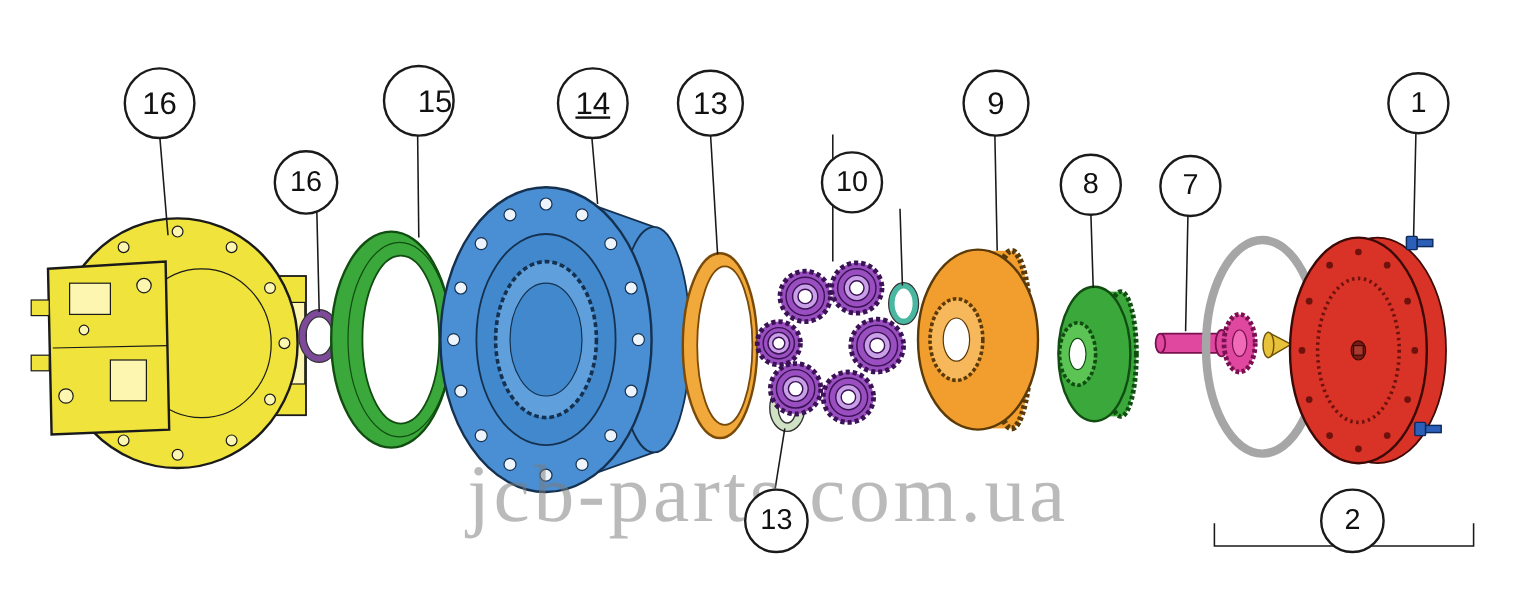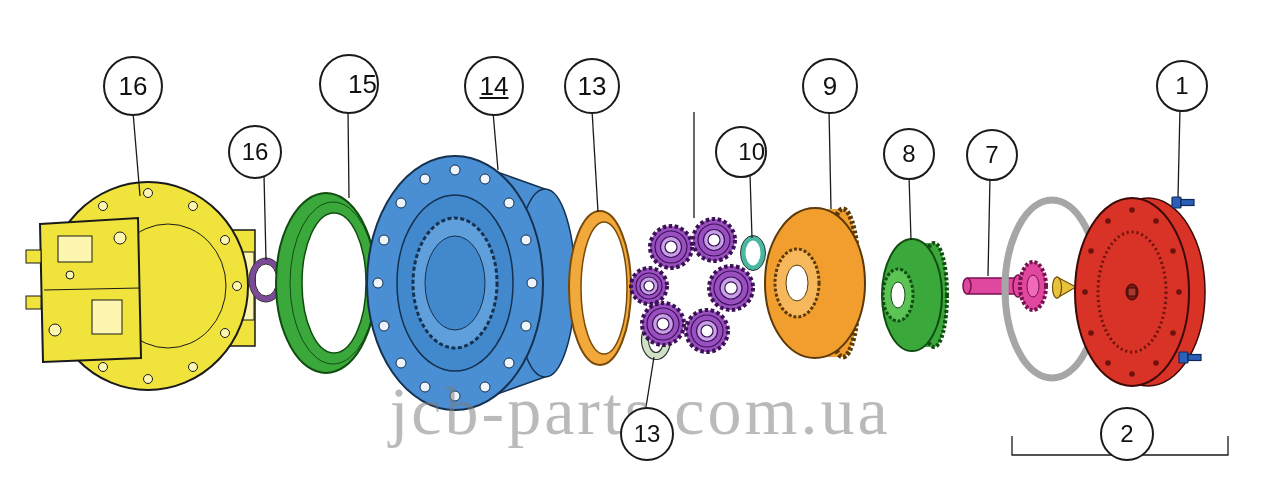--- a/index.html
+++ b/index.html
@@ -238,21 +238,21 @@
   </div>
   <div class="callout" style="left:319px;top:54px;width:56px;height:56px;justify-content:flex-end;">
     <span>15</span>
   </div>
   <div class="callout" style="left:464px;top:56px;width:56px;height:56px;text-decoration:underline;">
     <span>14</span>
   </div>
   <div class="callout" style="left:564px;top:58px;width:52px;height:52px;">
     <span>13</span>
   </div>
-  <div class="callout small" style="left:715px;top:126px;width:48px;height:48px;justify-content:flex-end;">
+  <div class="callout small" style="left:684px;top:126px;width:48px;height:48px;">
     <span>10</span>
   </div>
   <div class="callout" style="left:802px;top:58px;width:52px;height:52px;">
     <span>9</span>
   </div>
   <div class="callout small" style="left:883px;top:128px;width:48px;height:48px;">
     <span>8</span>
   </div>
   <div class="callout small" style="left:966px;top:129px;width:48px;height:48px;">
     <span>7</span>

